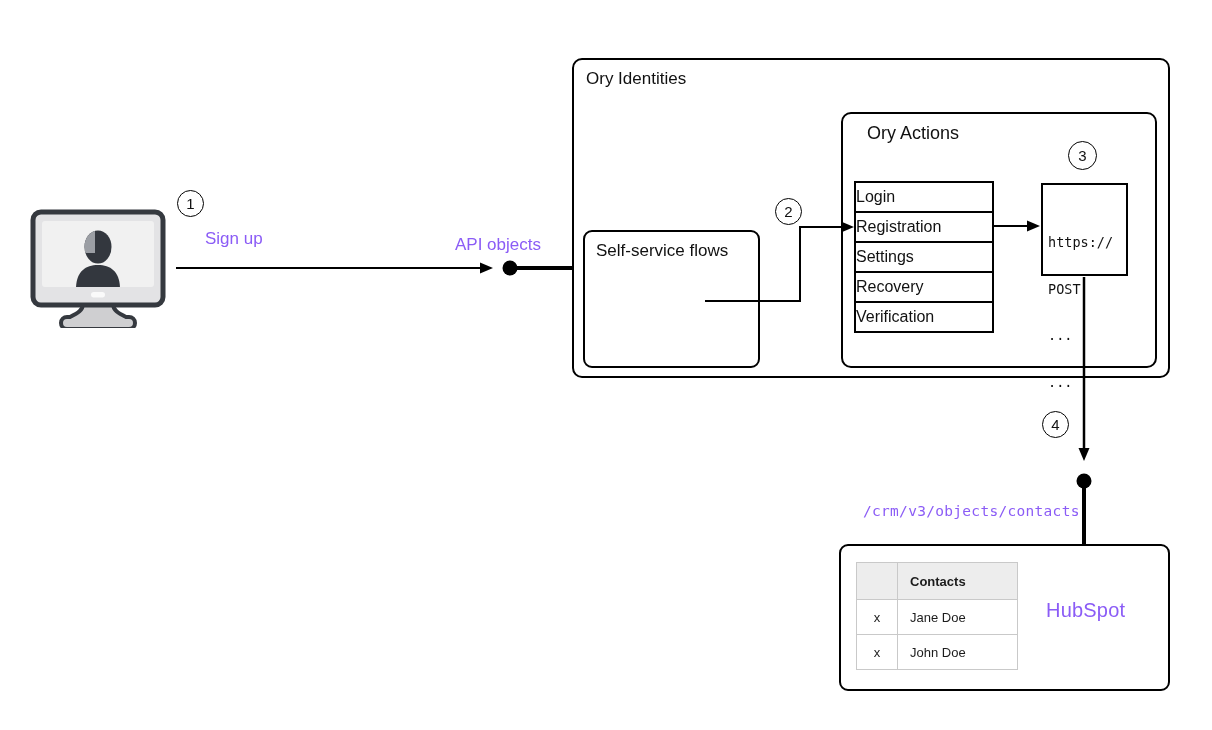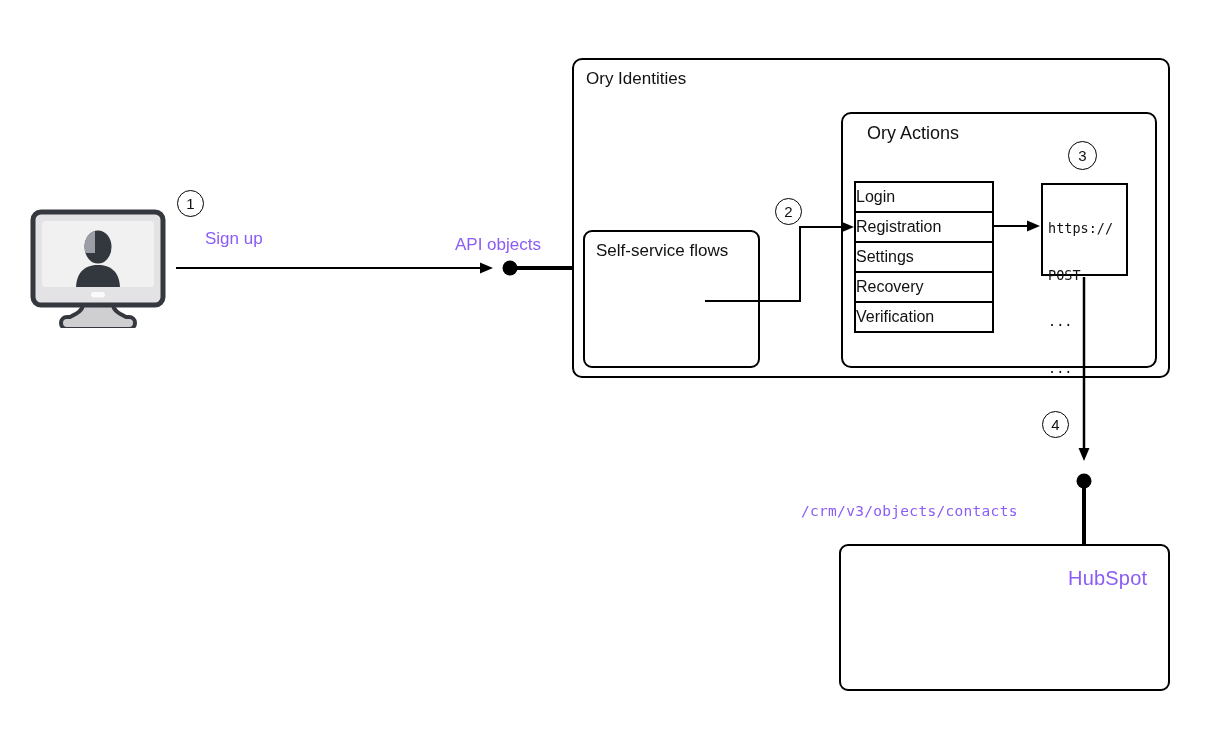--- a/index.html
+++ b/index.html
@@ -12,21 +12,21 @@
   .frame{
     position:absolute;background:#ffffff;border:2.5px solid #000000;border-radius:10px;
     box-sizing:border-box;
   }
   .frame-title{
     position:absolute;font-size:17px;line-height:20px;color:#111111;white-space:nowrap;
   }
   .self-service-box{border-width:2px;border-radius:9px;}
   .code-box{
     position:absolute;background:#ffffff;border:2.5px solid #000000;border-radius:0;
-    box-sizing:border-box;padding:5px 5px;
+    box-sizing:border-box;padding:19px 5px;
     font-family:"DejaVu Sans Mono",monospace;font-size:13.5px;line-height:15.5px;
     color:#111111;white-space:pre;
   }
   
   .flow-list{
     position:absolute;border:2px solid #000000;background:#ffffff;box-sizing:border-box;
   }
   .flow-row{
     height:30px;border-bottom:2px solid #000000;display:flex;align-items:center;
     font-size:16px;box-sizing:border-box;background:#ffffff;
@@ -118,26 +118,42 @@
   </div>
 
   <div class="code-box z3" style="left:1041px;top:183px;width:87px;height:93px;">
     <div>https://</div>
     <div>POST</div>
     <div>...</div>
     <div>...</div>
   </div>
 
   <div class="frame z1" style="left:839px;top:544px;width:331px;height:147px;border-radius:9px;"></div>
-  <div class="lbl hubspot-title z2" style="left:1046px;top:567px;margin-left:22px;">HubSpot</div>
+  <div class="lbl hubspot-title z2" style="left:1046px;top:599px;">HubSpot</div>
 
+  <table class="contacts-table z2" style="left:856px;top:562px;">
+    <tbody>
+        <tr>
+      <th class="col-mark"></th>
+      <th class="col-name">Contacts</th>
+    </tr>
+    <tr>
+      <td class="col-mark">x</td>
+      <td class="col-name">Jane Doe</td>
+    </tr>
+    <tr>
+      <td class="col-mark">x</td>
+      <td class="col-name">John Doe</td>
+    </tr>
+  </tbody>
+    </table>
 
   <div class="lbl lbl-signup z2" style="left:205px;top:229px;">Sign up</div>
   <div class="lbl lbl-api z2" style="left:455px;top:235px;">API objects</div>
-  <div class="lbl lbl-mono z2" style="left:801px;top:503px;">/crm/v3/objects/contacts</div>
+  <div class="lbl lbl-mono z2" style="left:863px;top:503px;">/crm/v3/objects/contacts</div>
 
   <div class="step-circle z11" style="left:177px;top:190px;width:27px;height:27px;">
     <span>1</span>
   </div>
   <div class="step-circle z11" style="left:775px;top:198px;width:27px;height:27px;">
     <span>2</span>
   </div>
   <div class="step-circle z11" style="left:1068px;top:141px;width:29px;height:29px;">
     <span>3</span>
   </div>

